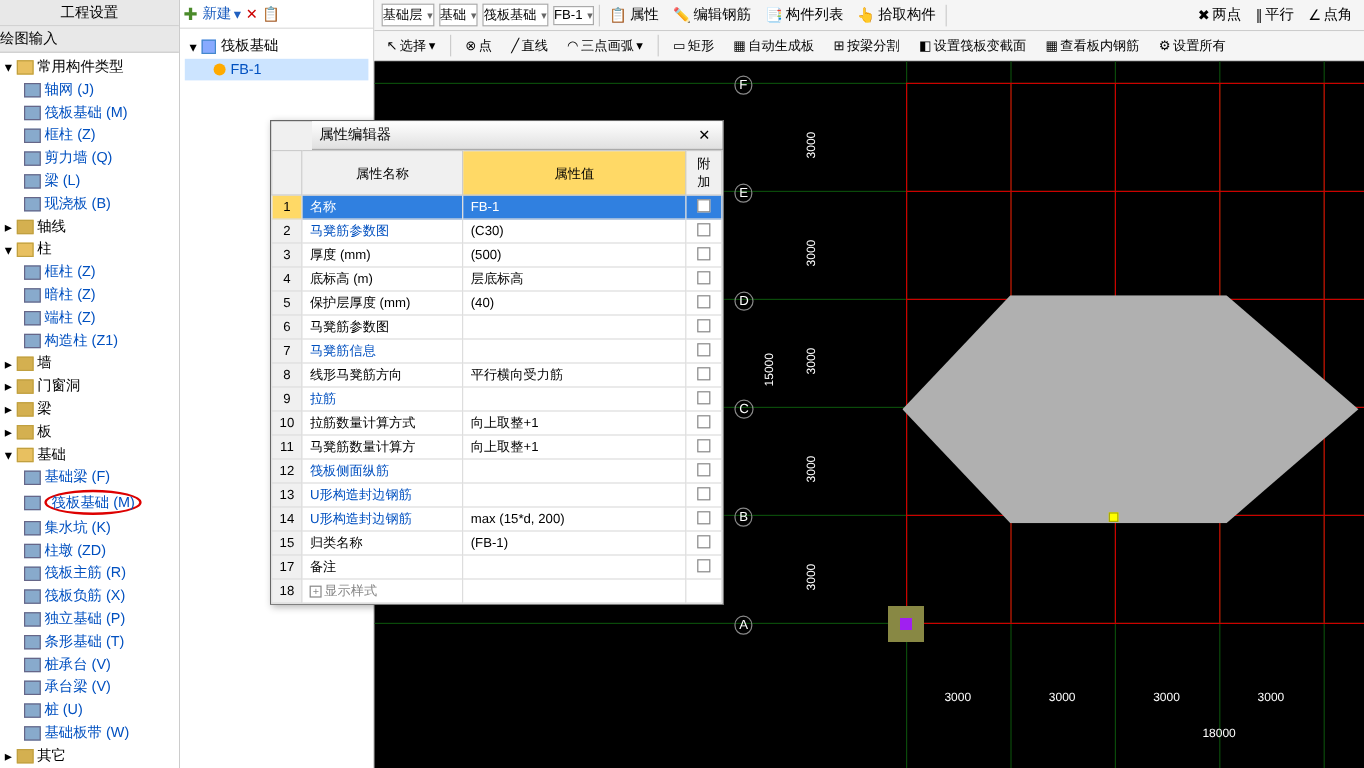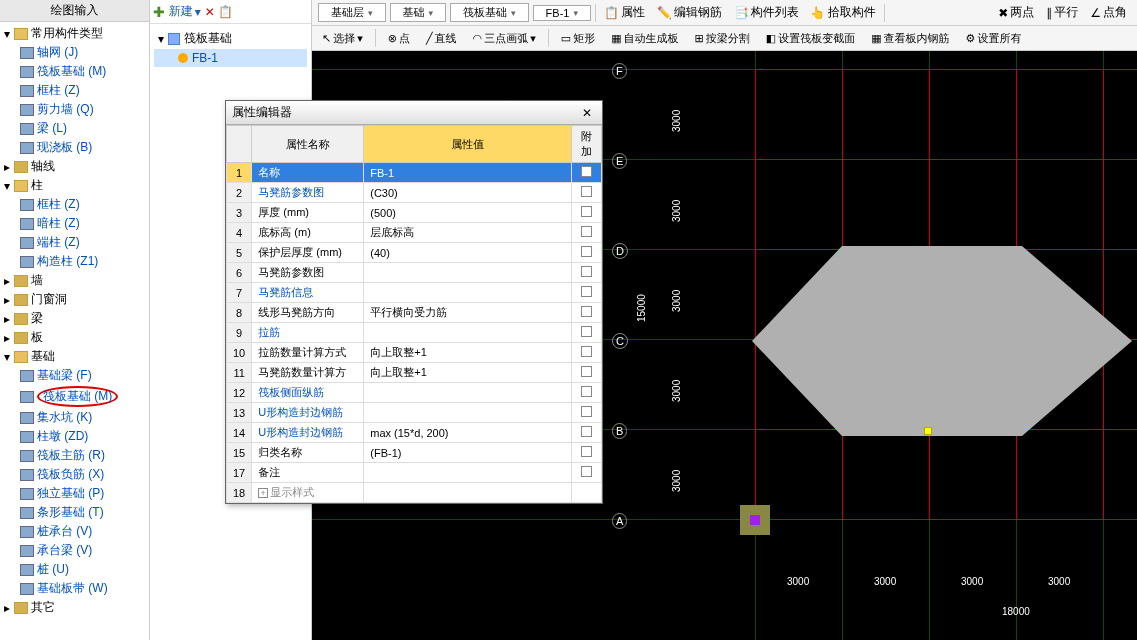--- a/index.html
+++ b/index.html
@@ -3,21 +3,21 @@
   <meta charset="utf-8">
   <style>
     * { box-sizing: border-box; margin: 0; padding: 0; font-family: "Microsoft YaHei", SimSun, Arial, sans-serif; }
     body { width: 1137px; height: 640px; overflow: hidden; background: #f0f0f0; font-size: 12px; position: relative; }
     
     .main-container { display: flex; height: 640px; }
     
     
     .left-panel { width: 150px; background: #f5f5f5; border-right: 1px solid #ccc; display: flex; flex-direction: column; }
     .left-header { text-align: center; padding: 2px 0; background: #e8e8e8; border-bottom: 1px solid #ccc; }
-    .left-subheader { text-align: center; padding: 2px 0; background: #e8e8e8; border-bottom: 1px solid #ccc; }
+    .left-subheader { text-align: left; padding: 2px 0; background: #e8e8e8; border-bottom: 1px solid #ccc; }
     .tree-view { flex: 1; overflow-y: auto; background: #fff; padding: 2px; }
     .tree-item { padding: 1px 2px; display: flex; align-items: center; white-space: nowrap; cursor: pointer; }
     .tree-item.indent1 { padding-left: 18px; }
     .tree-toggle { width: 10px; display: inline-block; }
     .folder-icon { width: 14px; height: 12px; background: #e8c060; border: 1px solid #c0a040; margin-right: 3px; display: inline-block; }
     .folder-icon.closed { background: #d4b050; }
     .item-icon { width: 14px; height: 12px; margin-right: 3px; display: inline-block; background: #88aacc; border: 1px solid #668; }
     .circled { border: 2px solid #d00; border-radius: 50%; padding: 0 4px; }
     
     
@@ -28,62 +28,63 @@
     .search-input { flex: 1; border: 1px solid #ccc; padding: 2px 4px; font-size: 11px; }
     .search-btn { width: 22px; border: 1px solid #ccc; background: #f0f0f0; margin-left: 2px; cursor: pointer; }
     .mid-tree { padding: 4px; }
     .mid-tree-item { padding: 2px 4px; display: flex; align-items: center; gap: 4px; }
     .mid-tree-item.selected { background: #cce4ff; }
     .mid-tree-item.indent { padding-left: 24px; }
     
     
     .main-area { flex: 1; display: flex; flex-direction: column; position: relative; }
     .top-toolbar { background: #f5f5f5; border-bottom: 1px solid #ccc; padding: 3px 6px; display: flex; align-items: center; gap: 4px; }
-    .combo { border: 1px solid #aaa; background: #fff; padding: 1px 12px; font-size: 11px; display: flex; align-items: center; gap: 4px; cursor: pointer; }
+    .combo { border: 1px solid #aaa; background: #fff; padding: 1px 0; font-size: 11px; display: flex; align-items: center; gap: 4px; cursor: pointer; }
     .combo::after { content: '▾'; font-size: 9px; color: #666; }
     .toolbar-row2 { background: #f5f5f5; border-bottom: 1px solid #ccc; padding: 3px 6px; display: flex; align-items: center; gap: 8px; font-size: 11px; }
     .tbtn { cursor: pointer; padding: 1px 4px; display: flex; align-items: center; gap: 2px; }
     .sep { width: 1px; height: 18px; background: #ccc; }
     
     
     .canvas { flex: 1; background: #000; position: relative; overflow: hidden; }
     .grid-line-h { position: absolute; height: 1px; background: #0a4a0a; left: 0; right: 0; }
     .grid-line-v { position: absolute; width: 1px; background: #0a4a0a; top: 0; bottom: 0; }
     .grid-line-red-h { position: absolute; height: 1px; background: #cc0000; }
     .grid-line-red-v { position: absolute; width: 1px; background: #cc0000; }
     .axis-label { position: absolute; color: #fff; font-size: 11px; background: transparent; padding: 1px 3px; border: 1px solid #888; border-radius: 8px; }
     .dim-label { position: absolute; color: #fff; font-size: 10px; transform: rotate(-90deg); transform-origin: left bottom; }
     .dim-label-h { position: absolute; color: #fff; font-size: 10px; }
     .poly-shape { position: absolute; }
     
     
     .prop-dialog { position: absolute; left: 225px; top: 100px; width: 378px; background: #f0f0f0; border: 1px solid #666; box-shadow: 2px 2px 6px rgba(0,0,0,0.3); z-index: 100; }
-    .dialog-title { background: linear-gradient(#fff, #e0e0e0); padding: 3px 6px; border-bottom: 1px solid #aaa; display: flex; justify-content: space-between; align-items: center; font-size: 12px; }
+    .dialog-title { background: linear-gradient(#fff, #e0e0e0); padding: 3px 6px; border-bottom: 1px solid #aaa; display: flex; justify-content: space-between; align-items: center; font-size: 12px; margin-left: 34px; }
     .dialog-close { cursor: pointer; padding: 0 4px; }
     .prop-table { width: 100%; border-collapse: collapse; background: #fff; font-size: 11px; }
     .prop-table th { background: #f0f0f0; border: 1px solid #ccc; padding: 3px 6px; font-weight: normal; }
     .prop-table th.val-header { background: #ffd966; }
     .prop-table td { border: 1px solid #ddd; padding: 2px 6px; height: 18px; }
     .prop-table td.rownum { background: #f0f0f0; text-align: center; width: 24px; }
-    .prop-table td.name { width: 112px; }
+    .prop-table td.name { width: 134px; }
     .prop-table td.check { width: 30px; text-align: center; }
     .prop-table tr.selected td { background: #3080e0; color: #fff; }
     .prop-table tr.selected td.rownum { background: #ffd966; color: #000; }
     .chk { display: inline-block; width: 11px; height: 11px; border: 1px solid #888; background: #fff; }
     .expand-btn { display: inline-block; width: 10px; height: 10px; border: 1px solid #888; text-align: center; line-height: 8px; font-size: 9px; margin-right: 2px; }
     
     .marker { position: absolute; width: 30px; height: 30px; background: #888844; }
     .marker-inner { position: absolute; left: 10px; top: 10px; width: 10px; height: 10px; background: #a020f0; }
   </style>
 </head>
 <body>
 
 <div class="main-container">
 
   <div class="left-panel">
+    <div class="left-header">工程设置</div>
     <div class="left-subheader">绘图输入</div>
     <div class="tree-view" id="left-tree">
         <div class="tree-item indent0">
           <span class="tree-toggle">▾</span>
           <span class="folder-icon"></span>
           <span style="color:#000">常用构件类型</span>
         </div>
         <div class="tree-item indent1">
           <span class="item-icon"></span>
           <span style="color:#0050c0">轴网 (J)</span>

